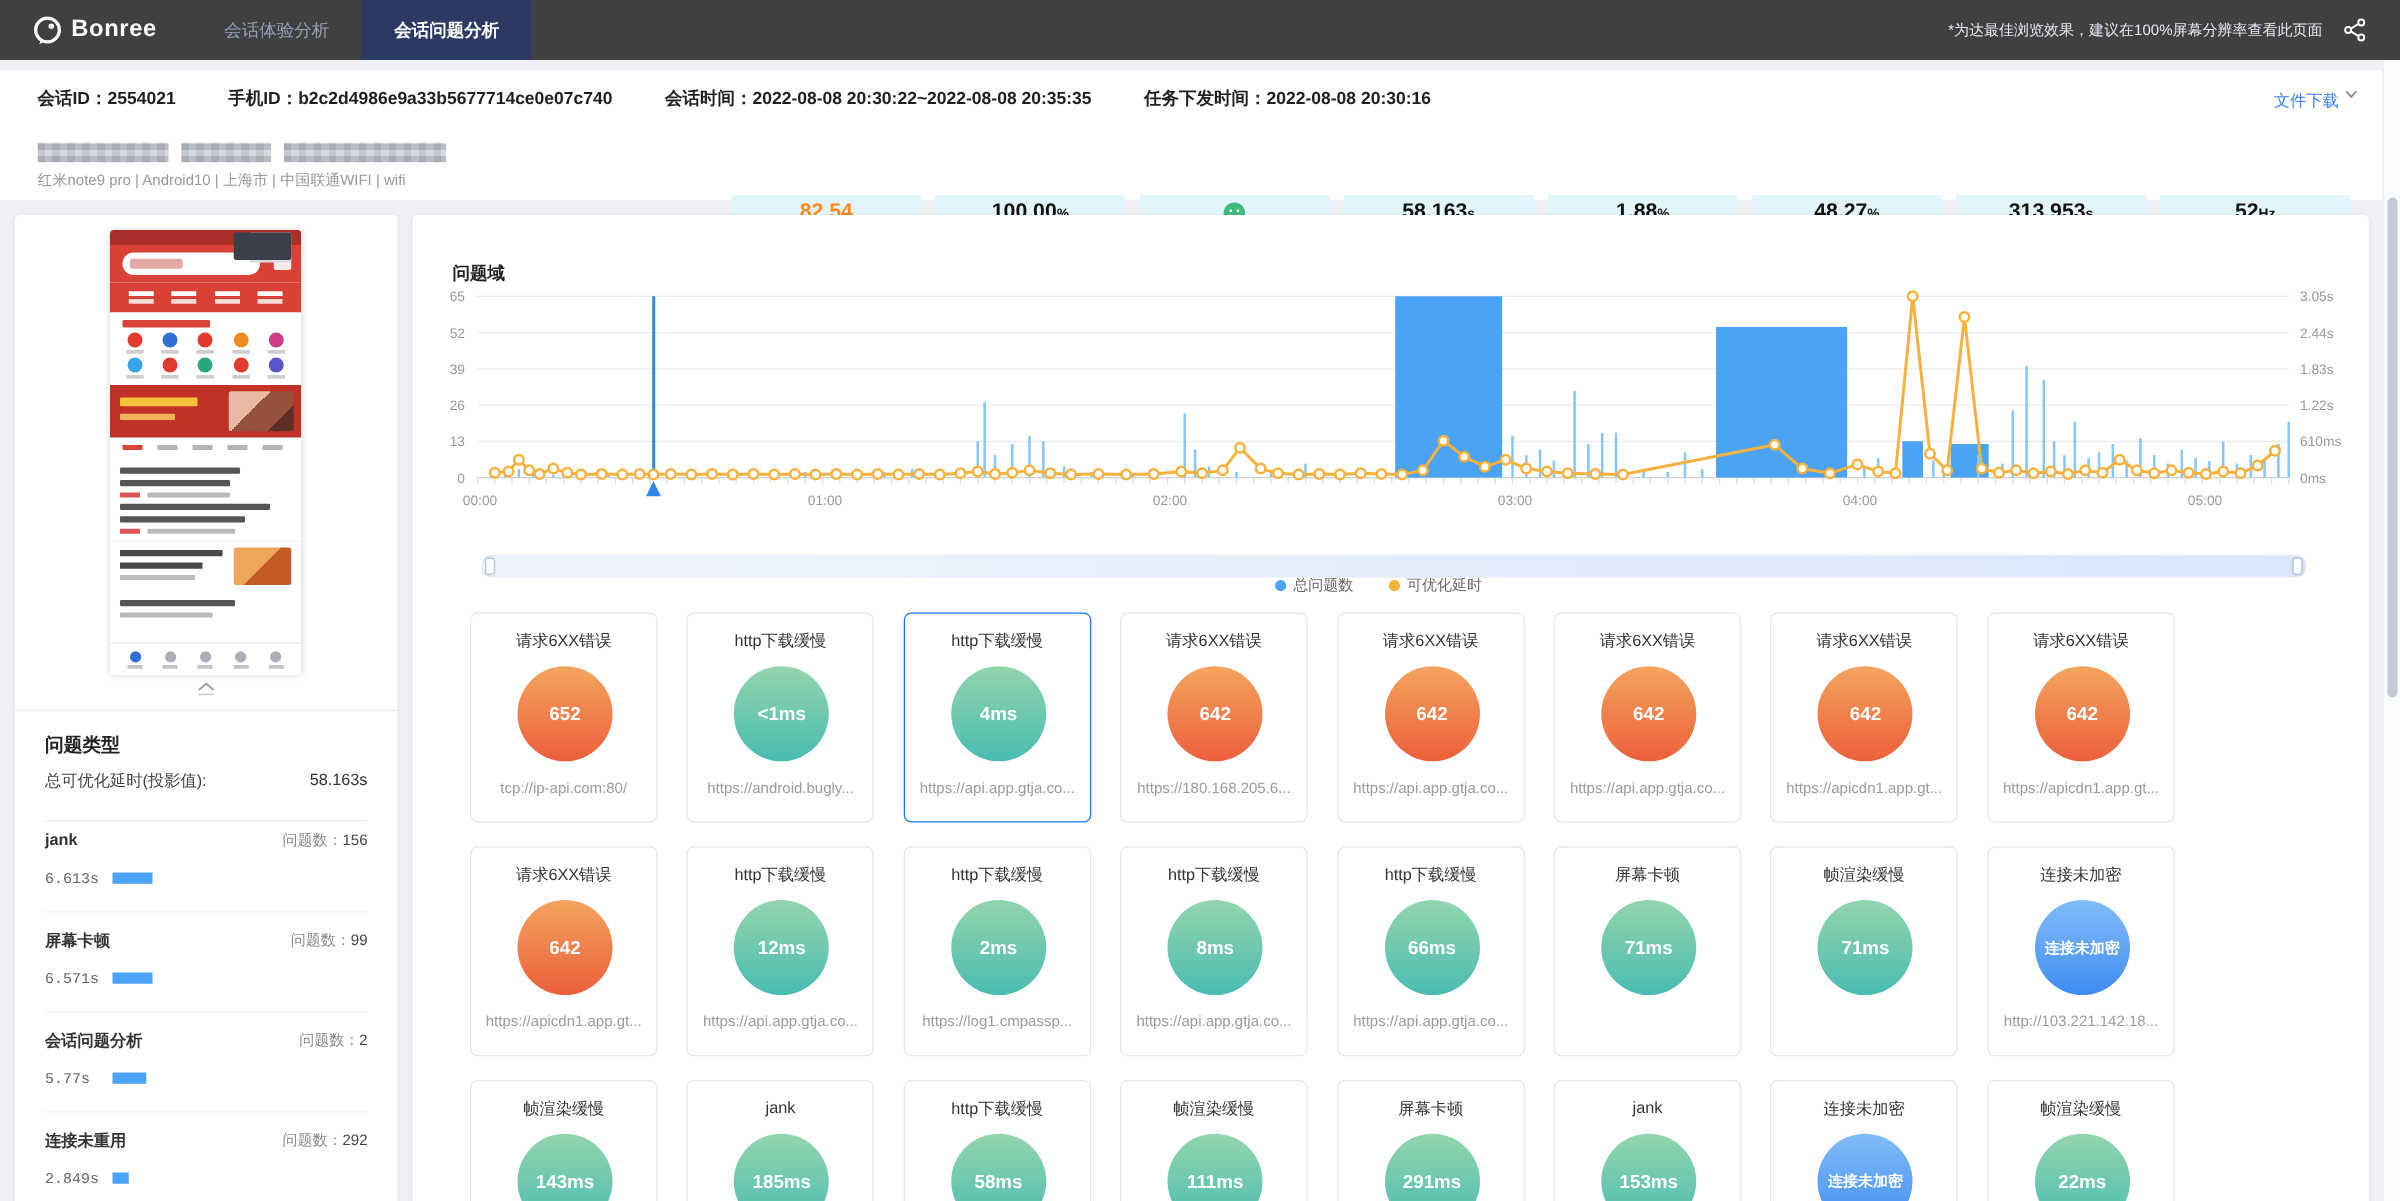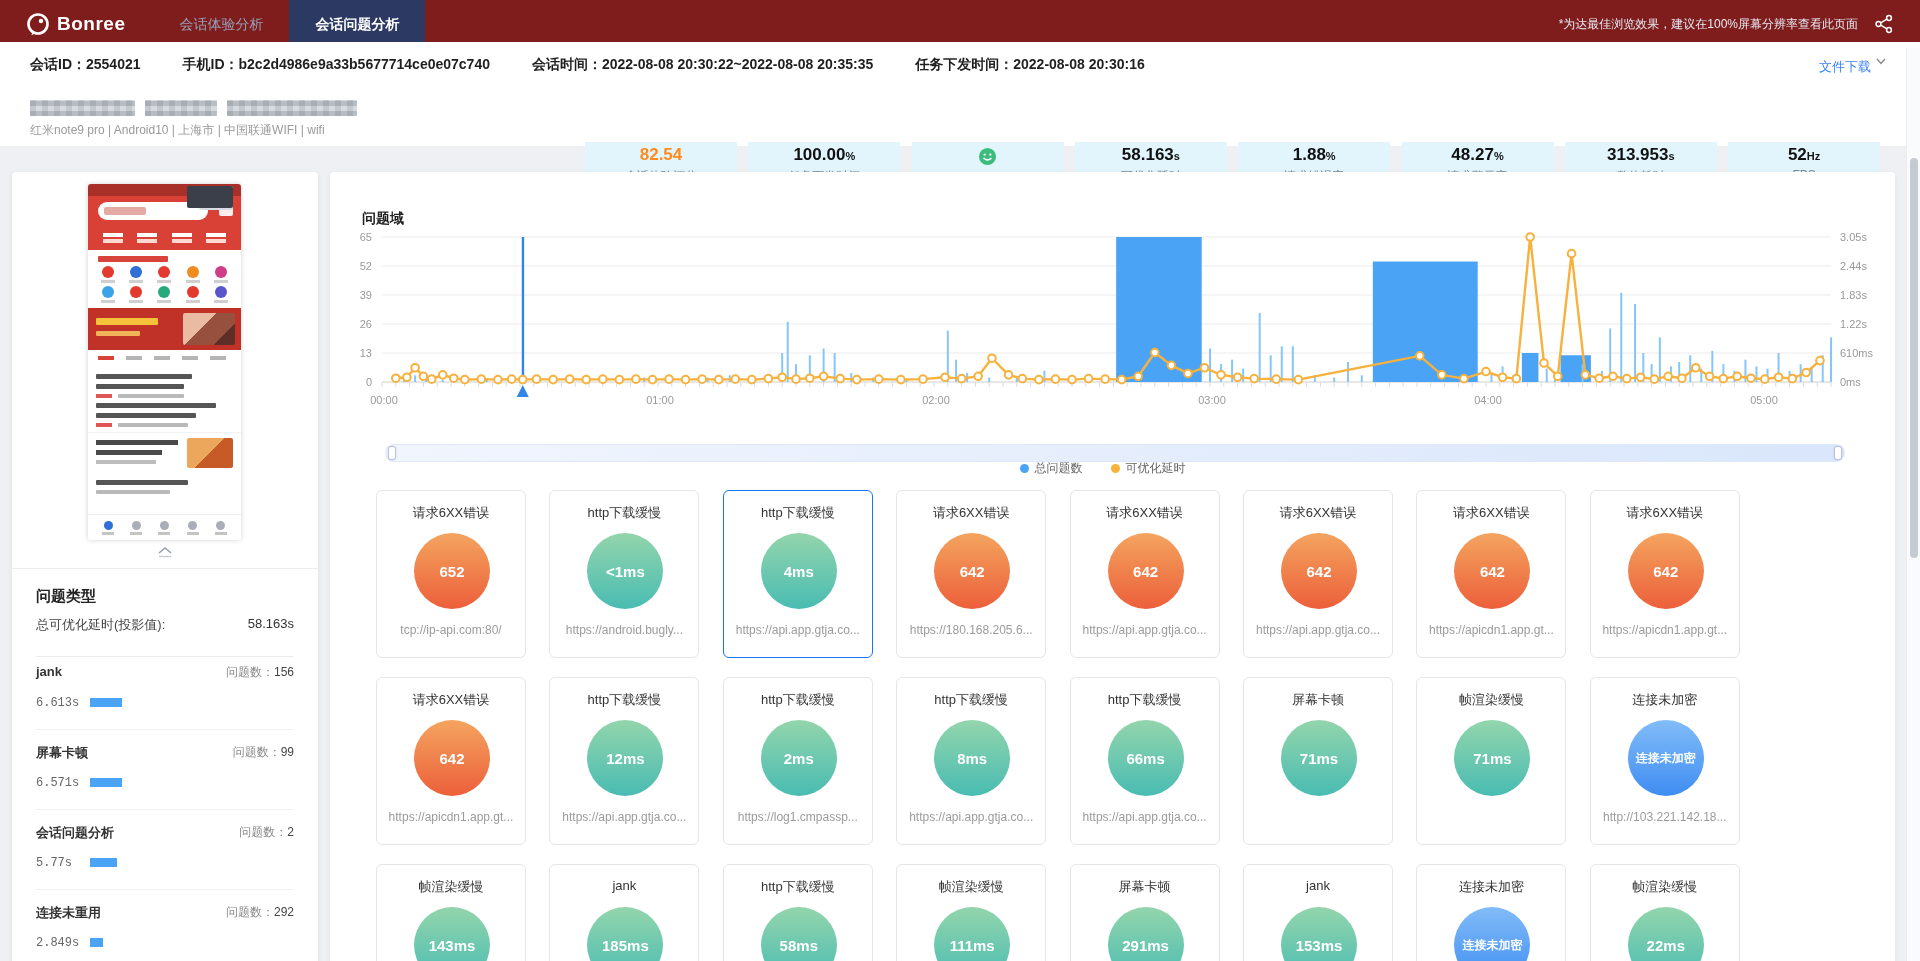--- a/index.html
+++ b/index.html
@@ -4,29 +4,29 @@
 <style>
   * { margin:0; padding:0; box-sizing:border-box; }
   html,body { width:1920px; height:961px; }
   body {
     position:relative; overflow:hidden;
     background:#eef0f4;
     font-family:"Liberation Sans", sans-serif;
     color:#333;
   }
   
-  .navbar { position:absolute; left:0; top:0; width:1920px; height:48px; background:#7f1d1d; display:flex; align-items:center; }
+  .navbar { position:absolute; left:0; top:0; width:1920px; height:48px; background:#404040; display:flex; align-items:center; }
   .logo { display:flex; align-items:center; gap:7px; padding:0 28px 0 26px; }
   .logo-text { color:#fff; font-size:19px; font-weight:bold; letter-spacing:.5px; }
   .nav-tab { height:48px; line-height:48px; padding:0 26px; font-size:14px; color:#97a0ba; cursor:pointer; }
   .nav-tab.active { background:#2c3a63; color:#fff; font-weight:bold; }
   .nav-notice { position:absolute; right:62px; top:0; height:48px; line-height:48px; font-size:12px; color:#e6eaf4; }
   .share-ic { position:absolute; right:26px; top:14px; }
   
-  .info-bar { position:absolute; left:0; top:42px; width:1920px; height:104px; background:#fff;padding-left:39px; }
+  .info-bar { position:absolute; left:0; top:56px; width:1920px; height:104px; background:#fff;padding-left:39px; }
   .info-row { position:absolute; left:30px; top:14px; display:flex; gap:42px; font-size:14px; font-weight:bold; color:#1f1f1f; }
   .dl { position:absolute; right:34px; top:16px; font-size:13px; color:#3b82f6; font-weight:normal; display:flex; align-items:flex-start; gap:5px; cursor:pointer; }
   .mosaic-row { position:absolute; left:30px; top:58px; display:flex; gap:10px; }
   .mosaic { height:16px; border-radius:1px;
     background-image:repeating-linear-gradient(90deg,#cdd1d6 0 6px,#e4e6e9 6px 12px),repeating-linear-gradient(0deg,#c6cacf 0 5px,#eceef0 5px 10px);
     background-blend-mode:multiply; opacity:.9; }
   .dev-sub { position:absolute; left:30px; top:80px; font-size:12px; color:#999;text-align:right; }
   
   .metric-card { position:absolute; top:52px; height:45px; width:152px; background:#e2f5fc; border-bottom:3px solid #a9dff0; text-align:center;margin-top:48px; }
   .m-val { font-size:17px; font-weight:bold; color:#111; line-height:22px; margin-top:2px; }

